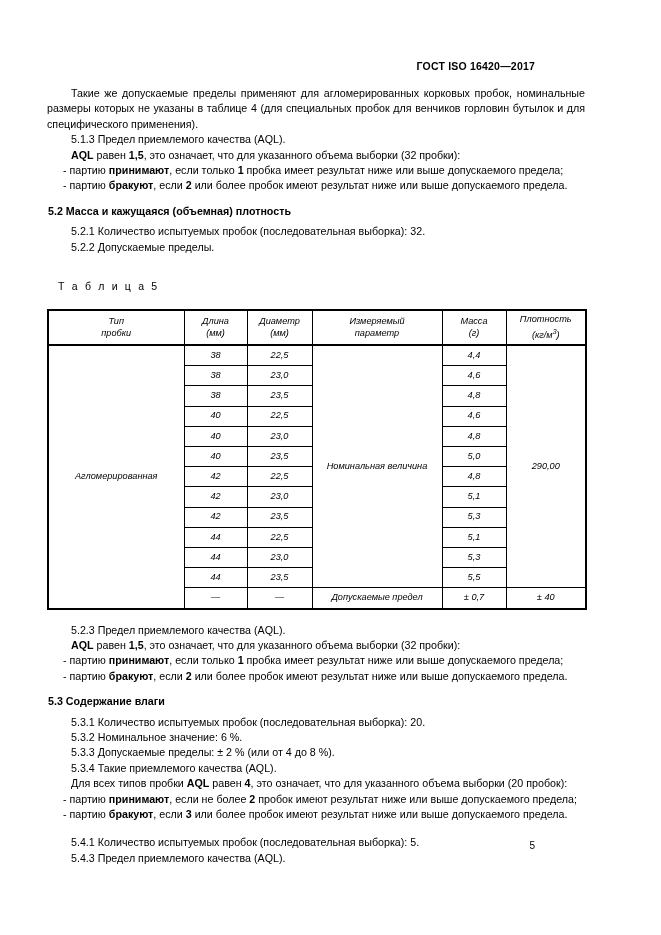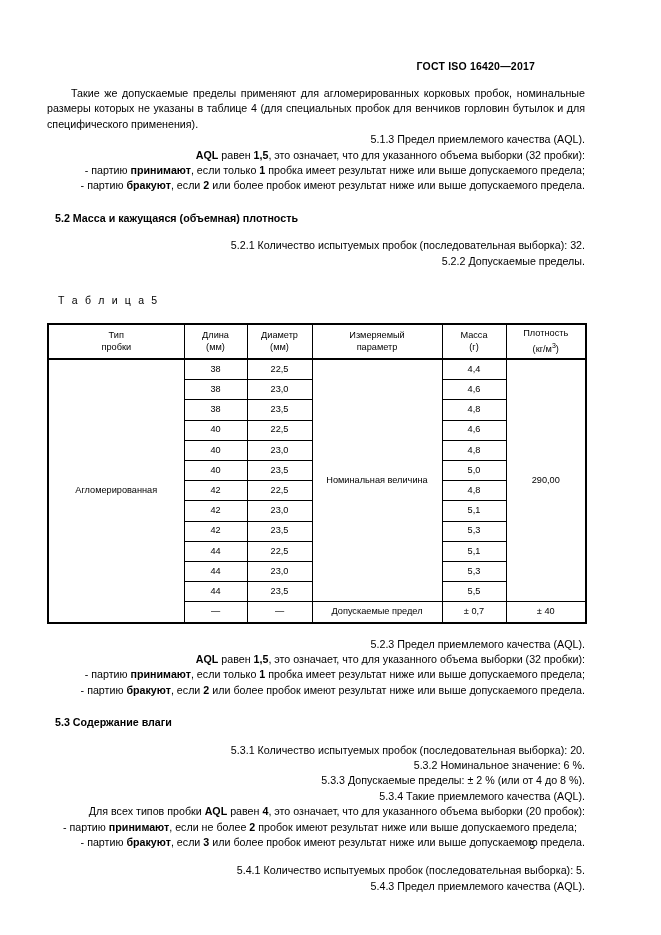--- a/index.html
+++ b/index.html
@@ -32,29 +32,29 @@
     left: 47px;
     top: 86px;
     width: 538px;
   }
   p.para {
     margin: 0;
     font-size: 10.7px;
     line-height: 15.4px;
     text-align: justify;
   }
-  p.para.nojust { text-align: right; }
+  p.para.nojust { text-align: left; }
   .indent { text-indent: 24px; }
   .dash-item { text-indent: 16px; }
   b { font-weight: bold; margin-top: 8px; }
   .gap-sm { height: 4px; }
   .gap-md { height: 9px; }
   .gap-lg { height: 13px; }
   h3.sec {
-    margin: 8px;
+    margin: 1px;
     font-size: 10.7px;
     line-height: 15.4px;
     font-weight: bold;
   }
   .table-caption {
     font-size: 10.5px;
     letter-spacing: 2.2px;
     margin: 11px;
     line-height: 15px;
   }
@@ -64,20 +64,21 @@
     table-layout: fixed;
     font-size: 9.2px;
   }
   table.gost td, table.gost th {
     border: 1px solid #000000;
     text-align: center;
     vertical-align: middle;
     padding: 0;
     font-weight: normal;
     line-height: 11.5px;
+    font-style: italic;
   }
   table.gost {
     border: 2px solid #000000;
   }
   table.gost thead th {
     height: 33px;
     border-bottom: 2px solid #000000;
   }
   table.gost tbody td {
     height: 19.2px;

